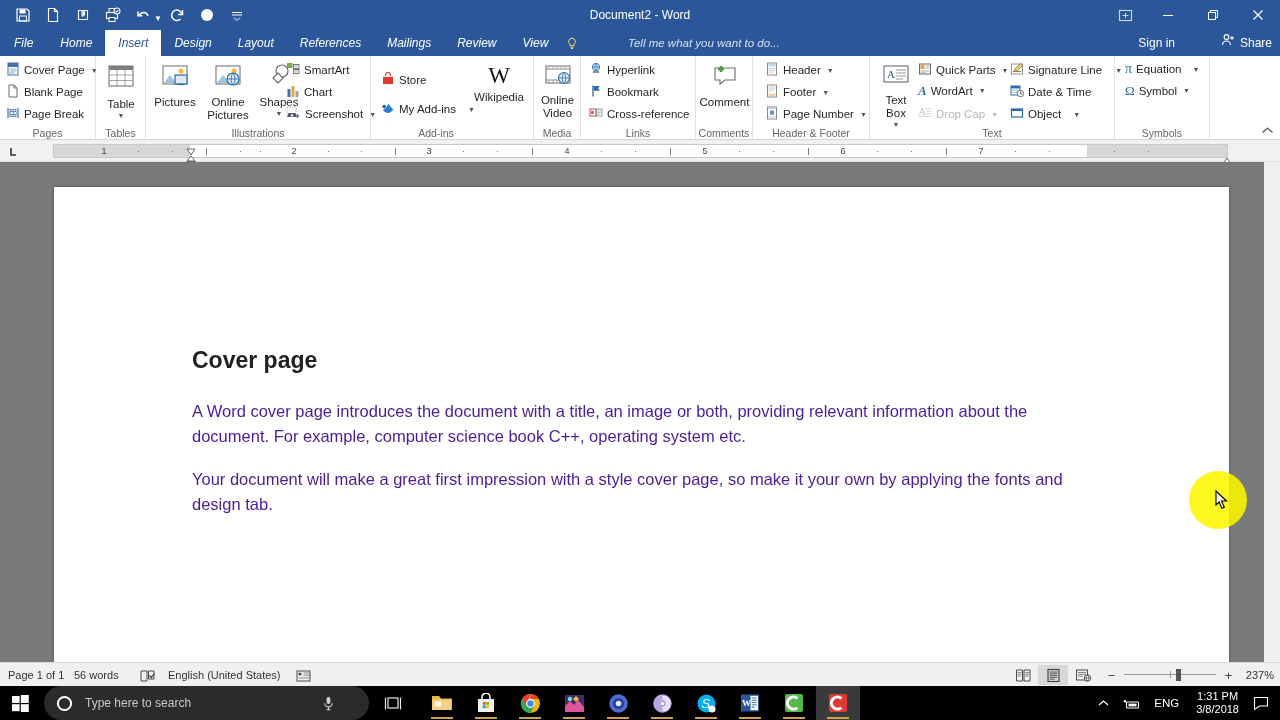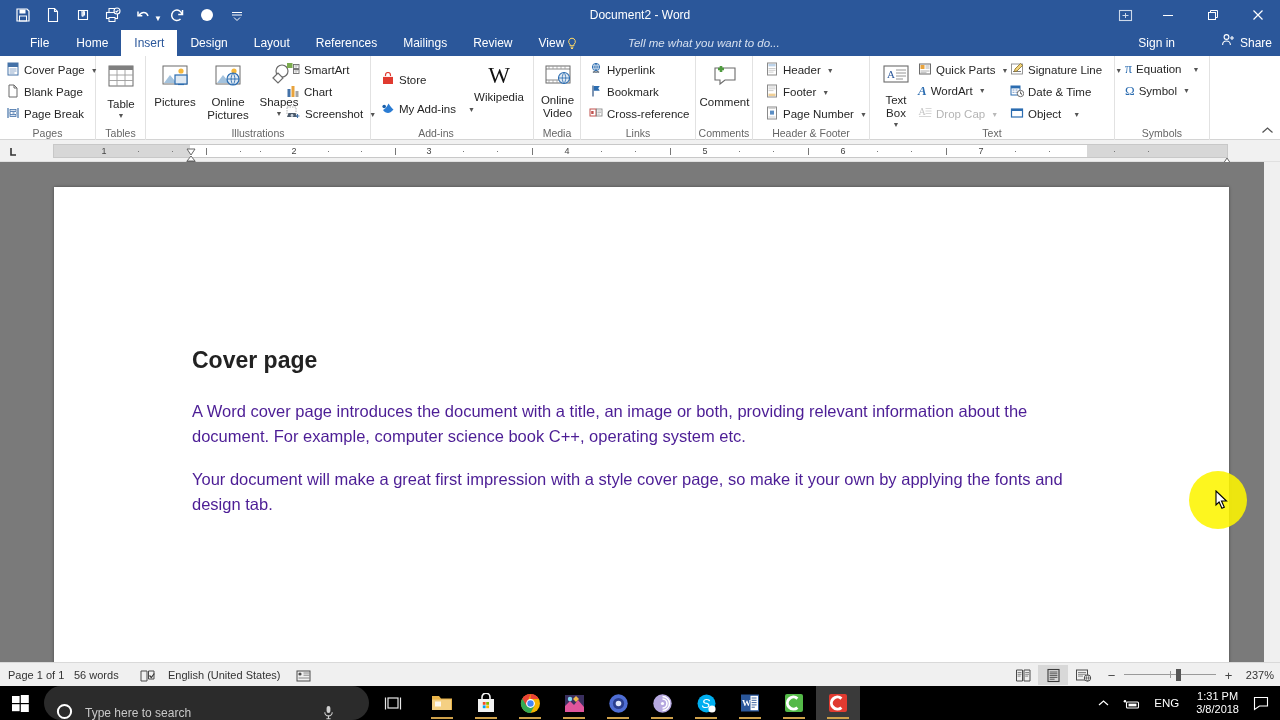--- a/index.html
+++ b/index.html
@@ -38,21 +38,21 @@
     color: #fff;
   }
   .wc.ribbondisp { width: 40px; }
   .wc svg { display:block; }
 
   
   .tabsrow {
     position: absolute; top: 30px; left: 0; width: 1280px; height: 26px;
     background: #2b579a;
   }
-  .tabs { position: absolute; left: 16px; top: 0; display: flex; height: 26px; }
+  .tabs { position: absolute; left: 0; top: 0; display: flex; height: 26px; font-style: italic; }
   .tab {
     height: 26px; line-height: 26px; padding: 0 13px; color: #fff; font-size: 12px;
   }
   .tab.file { background: #2b579a; padding: 0 14px; }
   .tab.active { background: #fff; color: #2b579a; }
   .tellme {
     position: absolute; left: 566px; top: 0; height: 26px; line-height: 26px;
     color: #d6e0ef; font-size: 11.5px; font-style: italic; display: flex; align-items: center; gap: 44px;
   }
   .tellme .bulb { margin-right: 6px; display:flex; }
@@ -193,21 +193,21 @@
   .taskbar {
     position: absolute; top: 686px; left: 0; width: 1280px; height: 34px;
     background: #000;
   }
   .startbtn {
     position: absolute; left: 0; top: 0; width: 40px; height: 34px;
     display: flex; align-items: center; justify-content: center;
   }
   .searchbox {
     position: absolute; left: 44px; top: 0; width: 325px; height: 34px;
-    background: #2b2b2b; display: flex; align-items: flex-end; border-radius: 17px;
+    background: #2b2b2b; display: flex; align-items: center; border-radius: 17px;
   }
   .searchbox .cortana { margin-left: 12px; display: flex; }
   .searchbox .sbtext { margin-left: 12px; color: #c9c9c9; font-size: 12px; }
   .searchbox .mic { position: absolute; right: 34px; display: flex; }
   .taskview {
     position: absolute; left: 376px; top: 0; width: 34px; height: 34px;
     display: flex; align-items: center; justify-content: center;
   }
   .tbicons { position: absolute; left: 420px; top: 0; height: 34px; display: flex; align-items: center; }
   .tbicon {

